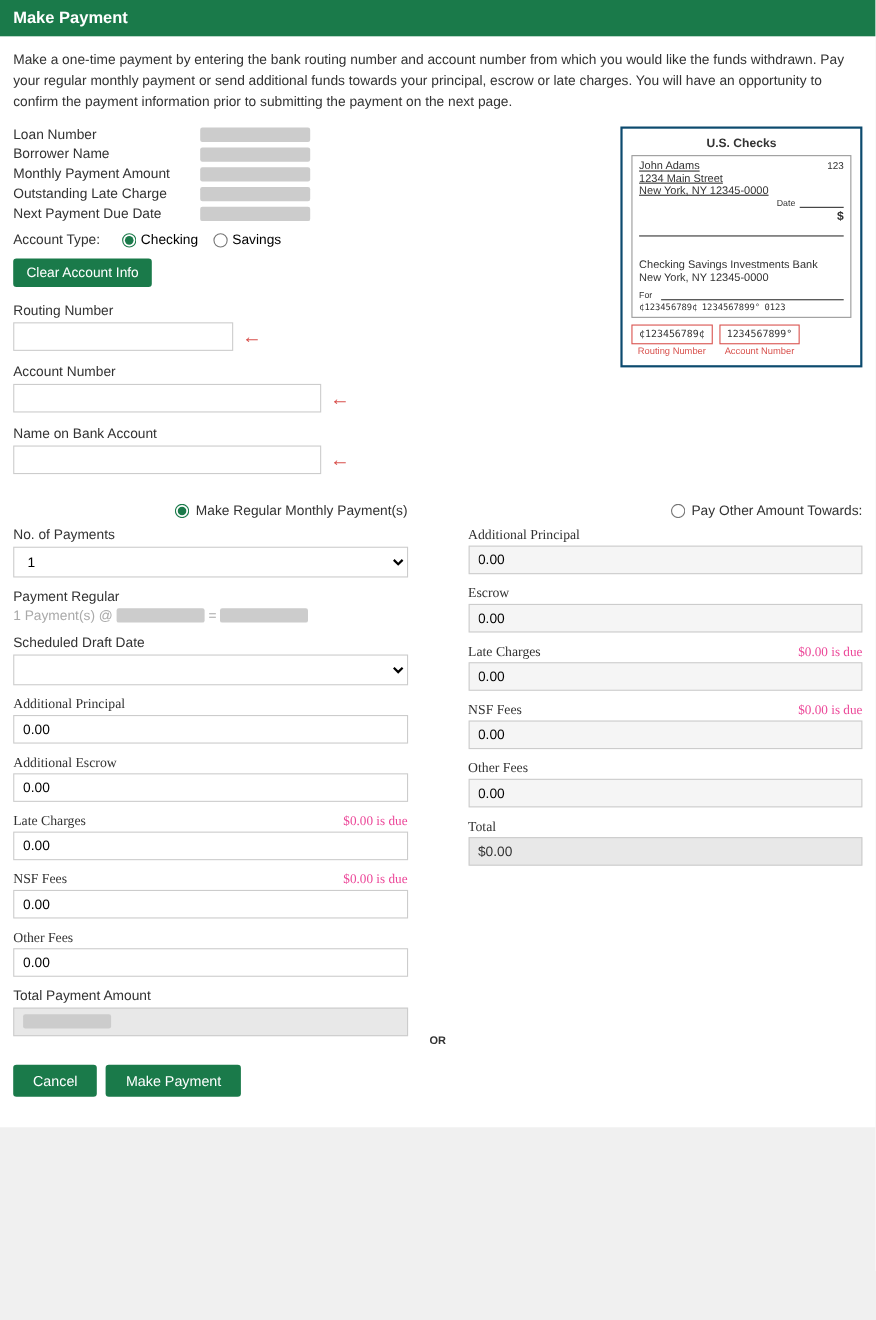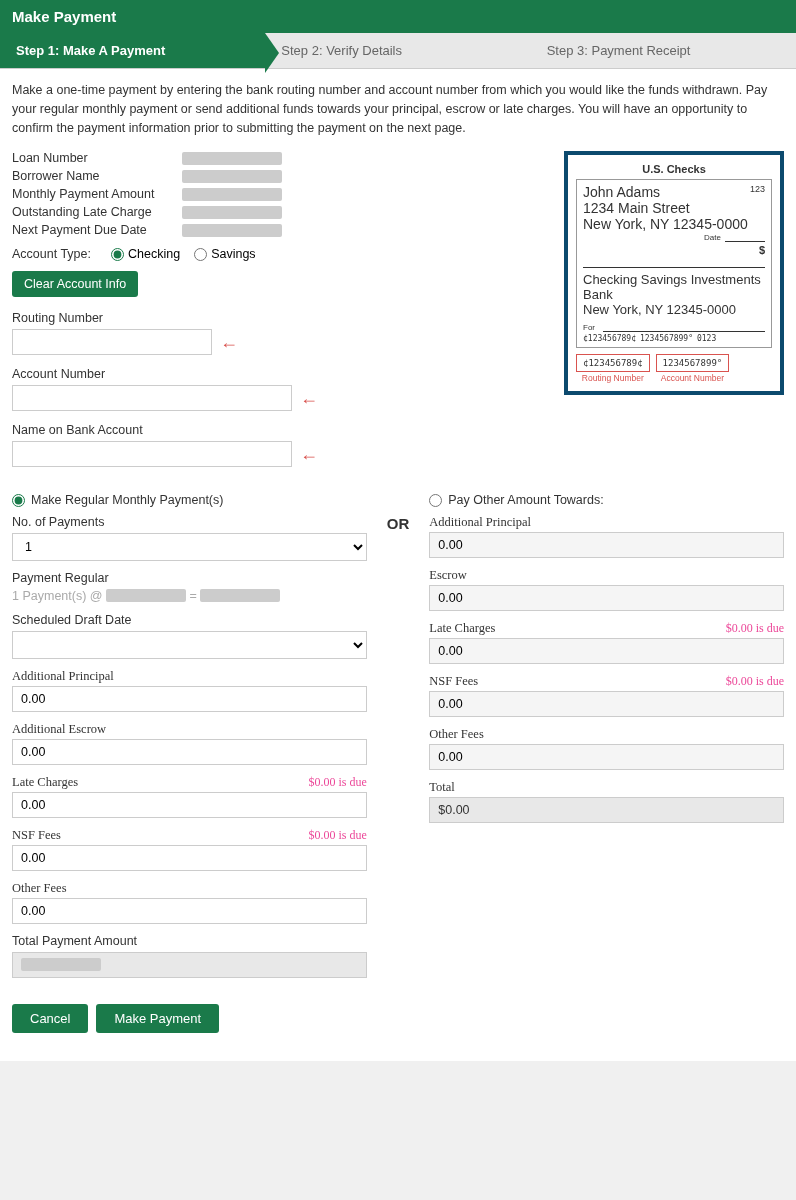--- a/index.html
+++ b/index.html
@@ -91,42 +91,42 @@
       background: #ccc;
       color: #ccc;
       border-radius: 2px;
       min-width: 100px;
       display: inline-block;
       height: 13px;
     }
 
     
     .check-diagram {
-      border: 4px solid #0c4a6e;
+      border: 2px solid #0c4a6e;
       background: #fff;
       padding: 8px;
       font-size: 10px;
     }
     .check-title {
       text-align: center;
       font-size: 11px;
       font-weight: bold;
       margin-bottom: 4px;
       color: #333;
     }
     .check-body {
       border: 1px solid #999;
       padding: 4px 6px;
       background: #fff;
       font-size: 9px;
       color: #333;
       margin-bottom: 6px;
       position: relative;
     }
-    .check-name { font-size: 14px; color: #333; }
+    .check-name { font-size: 10px; color: #333; text-decoration: underline; }
     .check-amount-line {
       display: flex;
       justify-content: flex-end;
       margin-top: 2px;
       font-size: 9px;
     }
     .check-dollar { font-size: 11px; font-weight: bold; }
     .check-routing-line {
       display: flex;
       align-items: center;
@@ -208,37 +208,38 @@
 
     
     .payment-section {
       display: flex;
       gap: 16px;
       margin-top: 14px;
     }
     .payment-left { flex: 1; }
     .payment-or {
       display: flex;
-      align-items: flex-start;
+      align-items: flex-end;
       padding-top: 22px;
-      font-size: 15px;
+      font-size: 10px;
       font-weight: bold;
       color: #333;
       padding-left: 4px;
       padding-right: 4px;
     }
     .payment-right { flex: 1; }
 
     .radio-option-big {
       display: flex;
       align-items: center;
       gap: 6px;
       font-size: 12.5px;
       color: #333;
       margin-bottom: 8px;
+      justify-content: flex-end;
     }
     .radio-option-big input[type="radio"] { accent-color: #1a7a4a; }
 
     .select-input {
       width: 100%;
       border: 1px solid #ccc;
       padding: 5px 8px;
       font-size: 12.5px;
       background: #fff;
       outline: none;
@@ -314,43 +315,32 @@
       color: #fff;
       border: none;
       padding: 7px 18px;
       font-size: 13px;
       border-radius: 3px;
       cursor: pointer;
     }
 
     .check-number { position: absolute; top: 4px; right: 6px; font-size: 9px; }
     .check-date-line { display: flex; justify-content: flex-end; gap: 4px; margin-top: 1px; font-size: 8px; }
-    .check-bank-name { font-size: 13px; margin-top: 4px; color: #333; }
+    .check-bank-name { font-size: 10px; margin-top: 21px; color: #333; }
     .check-memo-line { display: flex; margin-top: 6px; font-size: 8px; gap: 8px; }
   </style>
 </head>
 <body>
 
 <div class="page-wrapper">
 
   <div class="page-header">
     <span>Make Payment</span>
   </div>
 
-  <div class="steps-bar">
-    <div class="step active">
-      <span>Step 1: Make A Payment</span>
-    </div>
-    <div class="step inactive">
-      <span>Step 2: Verify Details</span>
-    </div>
-    <div class="step inactive">
-      <span>Step 3: Payment Receipt</span>
-    </div>
-  </div>
 
   <div class="content">
     <p class="description">Make a one-time payment by entering the bank routing number and account number from which you would like the funds withdrawn. Pay your regular monthly payment or send additional funds towards your principal, escrow or late charges. You will have an opportunity to confirm the payment information prior to submitting the payment on the next page.</p>
 
     <div class="main-row">
       <div class="left-col">
         <div class="loan-info">
           <div class="loan-info-row">
             <span class="loan-info-label">Loan Number</span>
             <span class="loan-info-value redacted">&nbsp;&nbsp;&nbsp;&nbsp;&nbsp;&nbsp;&nbsp;</span>

